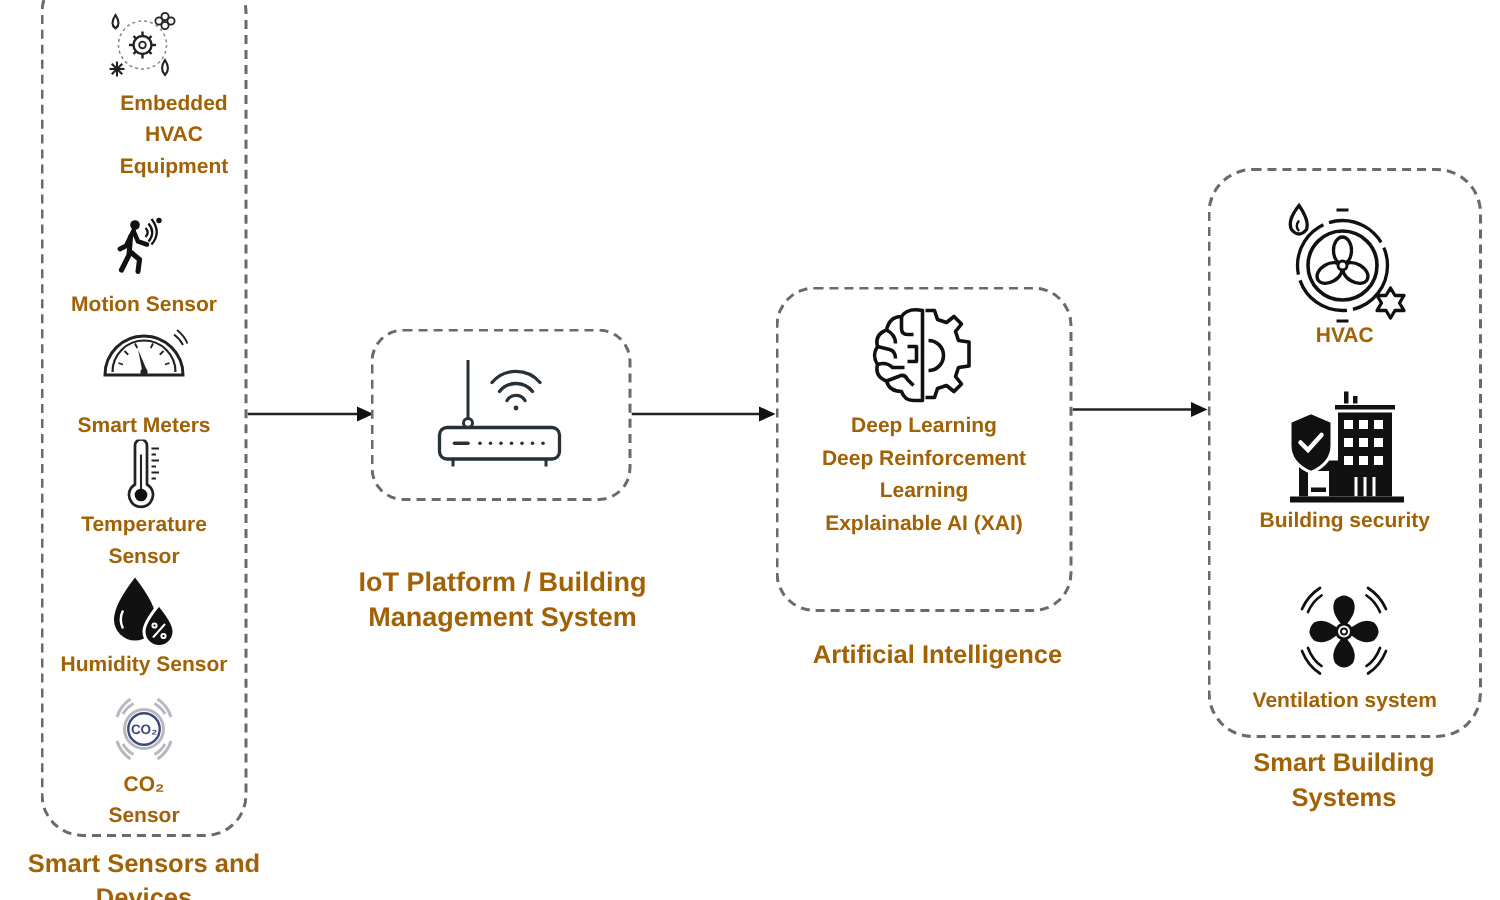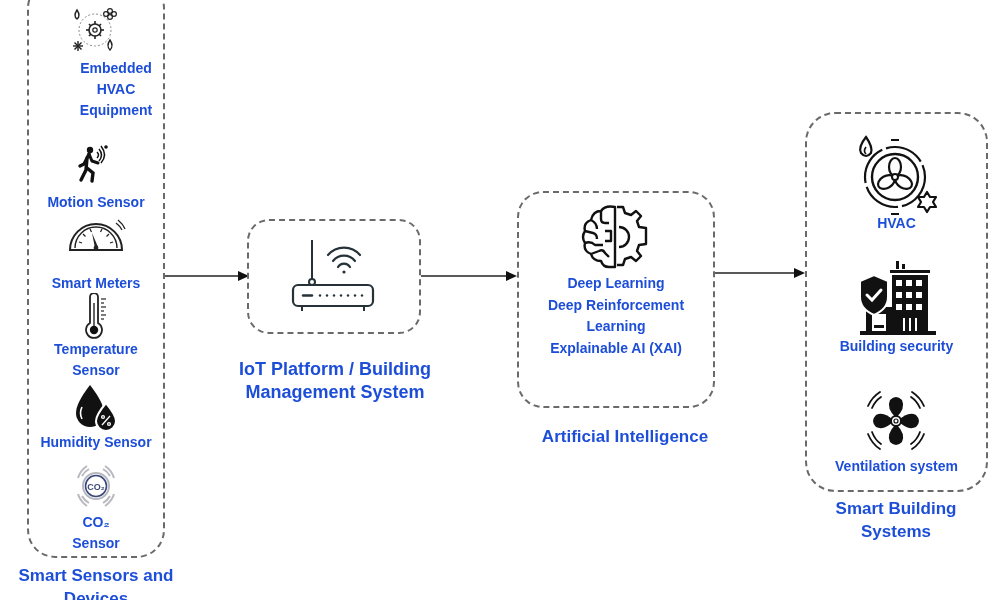--- a/index.html
+++ b/index.html
@@ -1,18 +1,18 @@
 <!DOCTYPE html>
 <html><head>
 <meta charset="utf-8">
 <style>
   html,body{margin:0;padding:0;background:#ffffff;}
   body{width:1000px;height:600px;position:relative;overflow:hidden;font-family:"Liberation Sans",sans-serif;color:#111;}
   .box{position:absolute;border:2px dashed #6a6a6a;border-radius:28px;box-sizing:border-box;}
-  .lbl{position:absolute;text-align:center;font-weight:bold;color:#1d4ed8;line-height:22px;}
+  .lbl{position:absolute;text-align:center;font-weight:bold;color:#a16207;line-height:22px;}
   .small{font-size:14px;line-height:21px;}
   .big{font-size:17px;line-height:23px;}
   .ico{position:absolute;}
   svg{display:block;}
   .arrow{position:absolute;}
 </style>
 </head>
 <body>
 
 <div class="box" style="left:27px;top:-20px;width:138px;height:578px;"></div>
@@ -180,21 +180,21 @@
     <line x1="12" y1="70" x2="12" y2="75" stroke="#263238" stroke-width="2"></line>
     <line x1="74" y1="70" x2="74" y2="75" stroke="#263238" stroke-width="2"></line>
     <g fill="none" stroke="#263238" stroke-width="2.2" stroke-linecap="round">
       <path d="M38 19 A21 21 0 0 1 70 19"></path>
       <path d="M43 25 A14 14 0 0 1 65 25"></path>
       <path d="M48 31 A7 7 0 0 1 60 31"></path>
     </g>
     <circle cx="54" cy="36" r="1.6" fill="#263238"></circle>
   </svg>
 </div>
-<div class="lbl big" style="left:215px;top:358px;width:240px;font-size:18px;">
+<div class="lbl big" style="left:215px;top:377px;width:240px;font-size:18px;">
   <div>IoT Platform / Building</div>
   <div>Management System</div>
 </div>
 
 <div class="arrow" style="left:421px;top:269px;">
   <svg width="98" height="14" viewBox="0 0 98 14">
     <line x1="0" y1="7" x2="88" y2="7" stroke="#222" stroke-width="1.6"></line>
     <path d="M85 2 L96 7 L85 12 Z" fill="#111"></path>
   </svg>
 </div>

